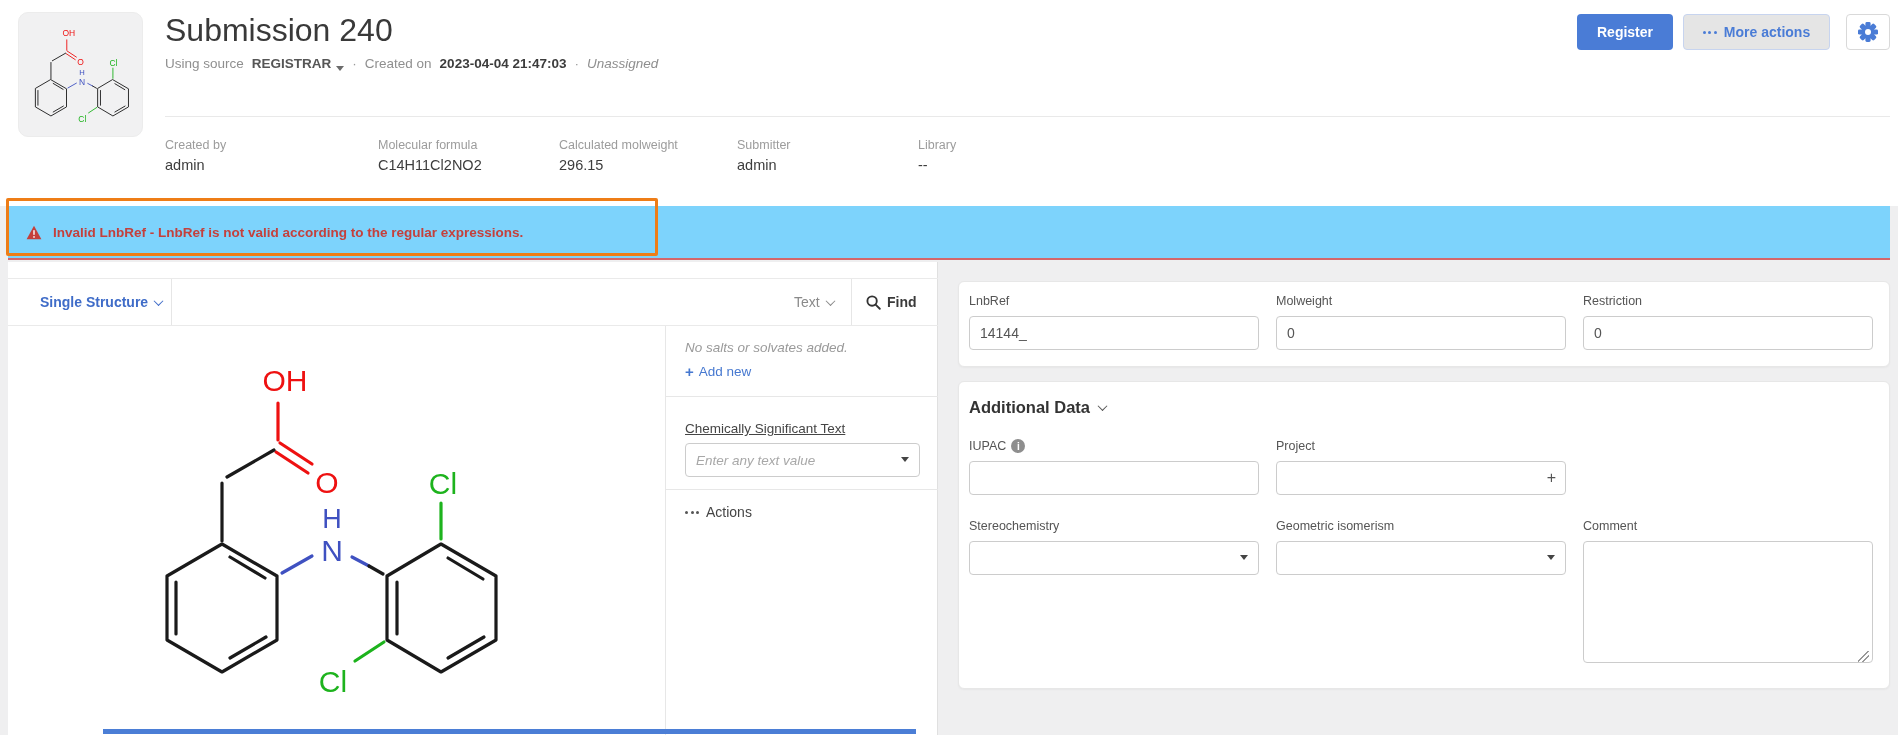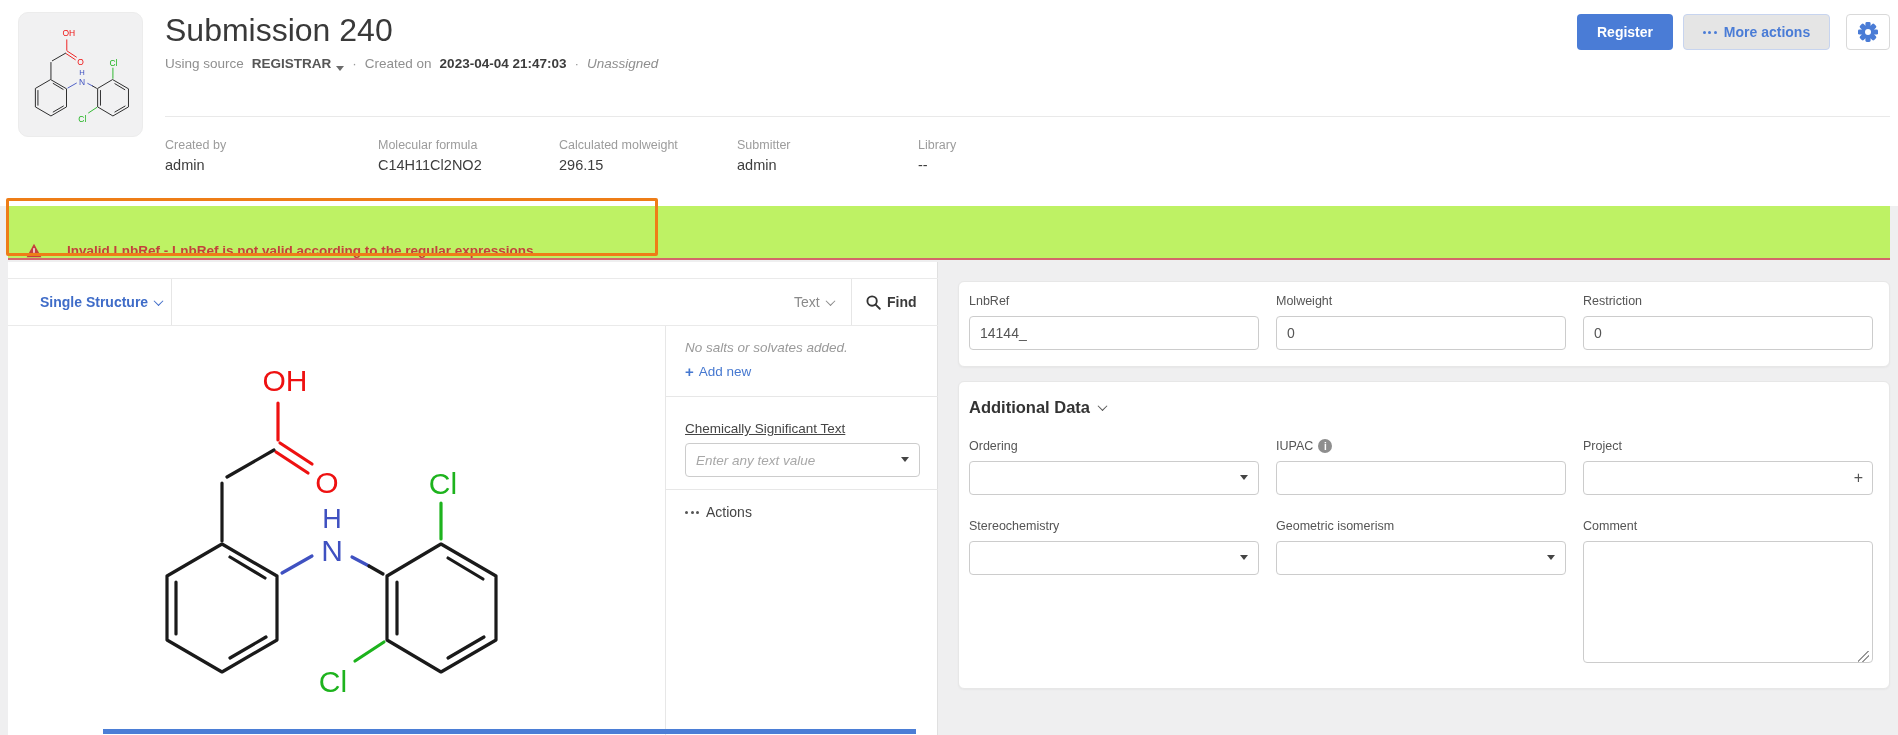--- a/index.html
+++ b/index.html
@@ -36,22 +36,22 @@
          display:flex; align-items:center; justify-content:center; cursor:pointer; }
   .btn-register { left:1577px; width:96px; background:#4a7cd6; color:#fff; }
   .btn-more { left:1683px; width:147px; background:#e5e5e5; color:#4a7cd6; border:1px solid #c7d4ef; gap:7px; }
   .btn-gear { left:1846px; width:44px; background:#fff; border:1px solid #d9d9d9; }
   .dots { display:inline-flex; gap:2.5px; align-items:center; }
   .dots i { width:3px; height:3px; border-radius:50%; background:currentColor; display:block; }
 
   
   .alert {
     position:absolute; left:8px; top:206px; width:1882px; height:54px;
-    background:#bef264; border-bottom:2px solid #d4666a;
-    display:flex; align-items:flex-end; gap:25px; padding-left:18px;
+    background:#7dd3fc; border-bottom:2px solid #d4666a;
+    display:flex; align-items:center; gap:11px; padding-left:18px;
     color:#c4403c; font-size:13.5px; font-weight:700;
   }
   .alert-highlight {
     position:absolute; left:6px; top:198px; width:652px; height:58px;
     border:3px solid #ee7d17; border-radius:2px; z-index:5; pointer-events:none;
   }
 
   
   .panel { position:absolute; left:8px; top:262px; width:930px; height:473px; background:#fff; border-right:1px solid #e0e0e0; }
   .toolbar { position:absolute; left:0; top:16px; width:930px; height:48px; border-top:1px solid #eaeaea; border-bottom:1px solid #eaeaea; }
@@ -300,27 +300,20 @@
   </div>
 
   <div class="card card2">
     <div class="ad-header">
       <span>Additional Data</span>
       <span class="chev"></span>
     </div>
 
     <div class="fgrid">
       <div class="field">
-        <div class="flabel">Ordering</div>
-        <div class="control">
-          <div class="selectbox"></div>
-          <span class="sel-caret"></span>
-        </div>
-      </div>
-      <div class="field">
         <div class="flabel">
           <span>IUPAC</span>
           <span class="info-icon">i</span>
         </div>
         <div class="control">
           <input type="text" style="">
         </div>
       </div>
       <div class="field">
         <div class="flabel">Project</div>

